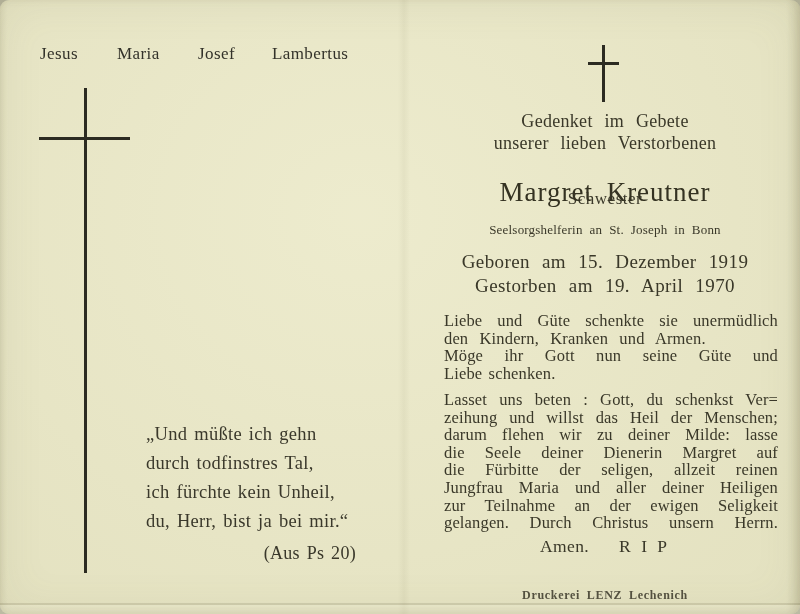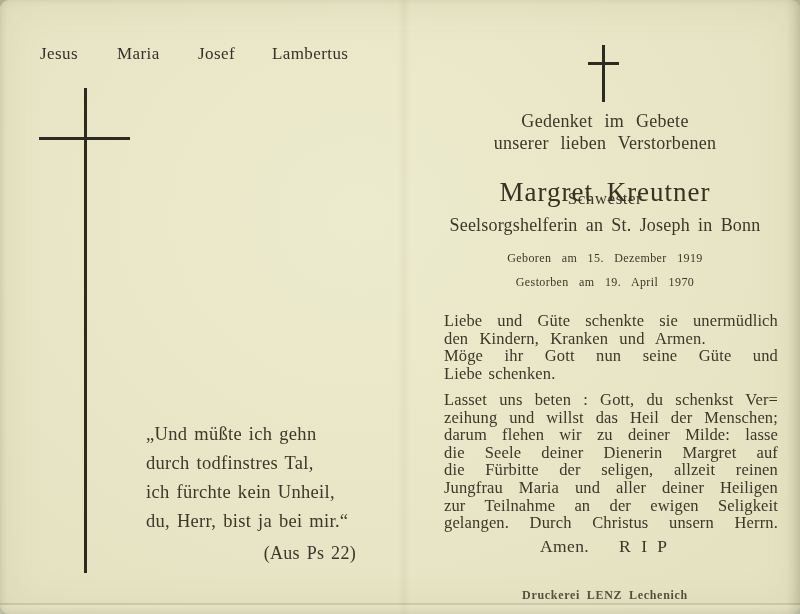--- a/index.html
+++ b/index.html
@@ -33,24 +33,24 @@
   .quote {
     position: absolute; left: 146px; top: 420px; width: 210px;
     font-size: 18.5px; line-height: 29px; color: #3a382b;
     letter-spacing: 0.3px; word-spacing: 2px; white-space: nowrap;
   }
   .quote-attribution { text-align: right; margin-top: 3px; font-size: 18px; }
   .rp { position: absolute; left: 430px; width: 350px; text-align: center; }
   .intro { top: 110px; font-size: 18px; line-height: 22px; word-spacing: 7px; letter-spacing: 0.3px; }
   .schwester { top: 159px; font-size: 17px; word-spacing: 4px; letter-spacing: 0.5px; margin-top: 30px; }
   .deceased-name { top: 177px; font-size: 27px; letter-spacing: 1px; word-spacing: 6px; color: #343222; }
-  .role { top: 215px; font-size: 18px; word-spacing: 3.5px; letter-spacing: 0.2px; }
+  .role { top: 222px; font-size: 13px; word-spacing: 3.5px; letter-spacing: 0.2px; }
   .born { top: 251px; }
   .died { top: 275px; }
-  .dateline { font-size: 12px; word-spacing: 7px; letter-spacing: 0.4px; }
+  .dateline { font-size: 19px; word-spacing: 7px; letter-spacing: 0.4px; }
   .block {
     position: absolute; left: 444px; width: 334px;
     font-size: 16.5px; line-height: 17.6px;
     letter-spacing: 0.15px; word-spacing: 2px; color: #3a3829;
   }
   .tribute { top: 312px; }
   .prayer { top: 391px; }
   .jline { text-align: justify; text-align-last: justify; }
   .wide-spaced { word-spacing: 7px; }
   .plain-line { text-align: left; }
@@ -89,21 +89,21 @@
   <div>
     <div class="cross-line" style="left:84px; top:88px; width:2.5px; height:485px;"></div>
     <div class="cross-line" style="left:39px; top:137px; width:91px; height:2.5px;"></div>
   </div>
 
   <div class="quote">
     <div>„Und müßte ich gehn</div>
     <div>durch todfinstres Tal,</div>
     <div>ich fürchte kein Unheil,</div>
     <div>du, Herr, bist ja bei mir.“</div>
-    <div class="quote-attribution">(Aus Ps 22)</div>
+    <div class="quote-attribution">(Aus Ps 20)</div>
   </div>
 
   <div>
     <div class="cross-line" style="left:601.5px; top:45px; width:3px; height:57px;"></div>
     <div class="cross-line" style="left:588px; top:62px; width:31px; height:3px;"></div>
   </div>
 
   <div class="rp intro">
     <div>Gedenket im Gebete</div>
     <div>unserer lieben Verstorbenen</div>

